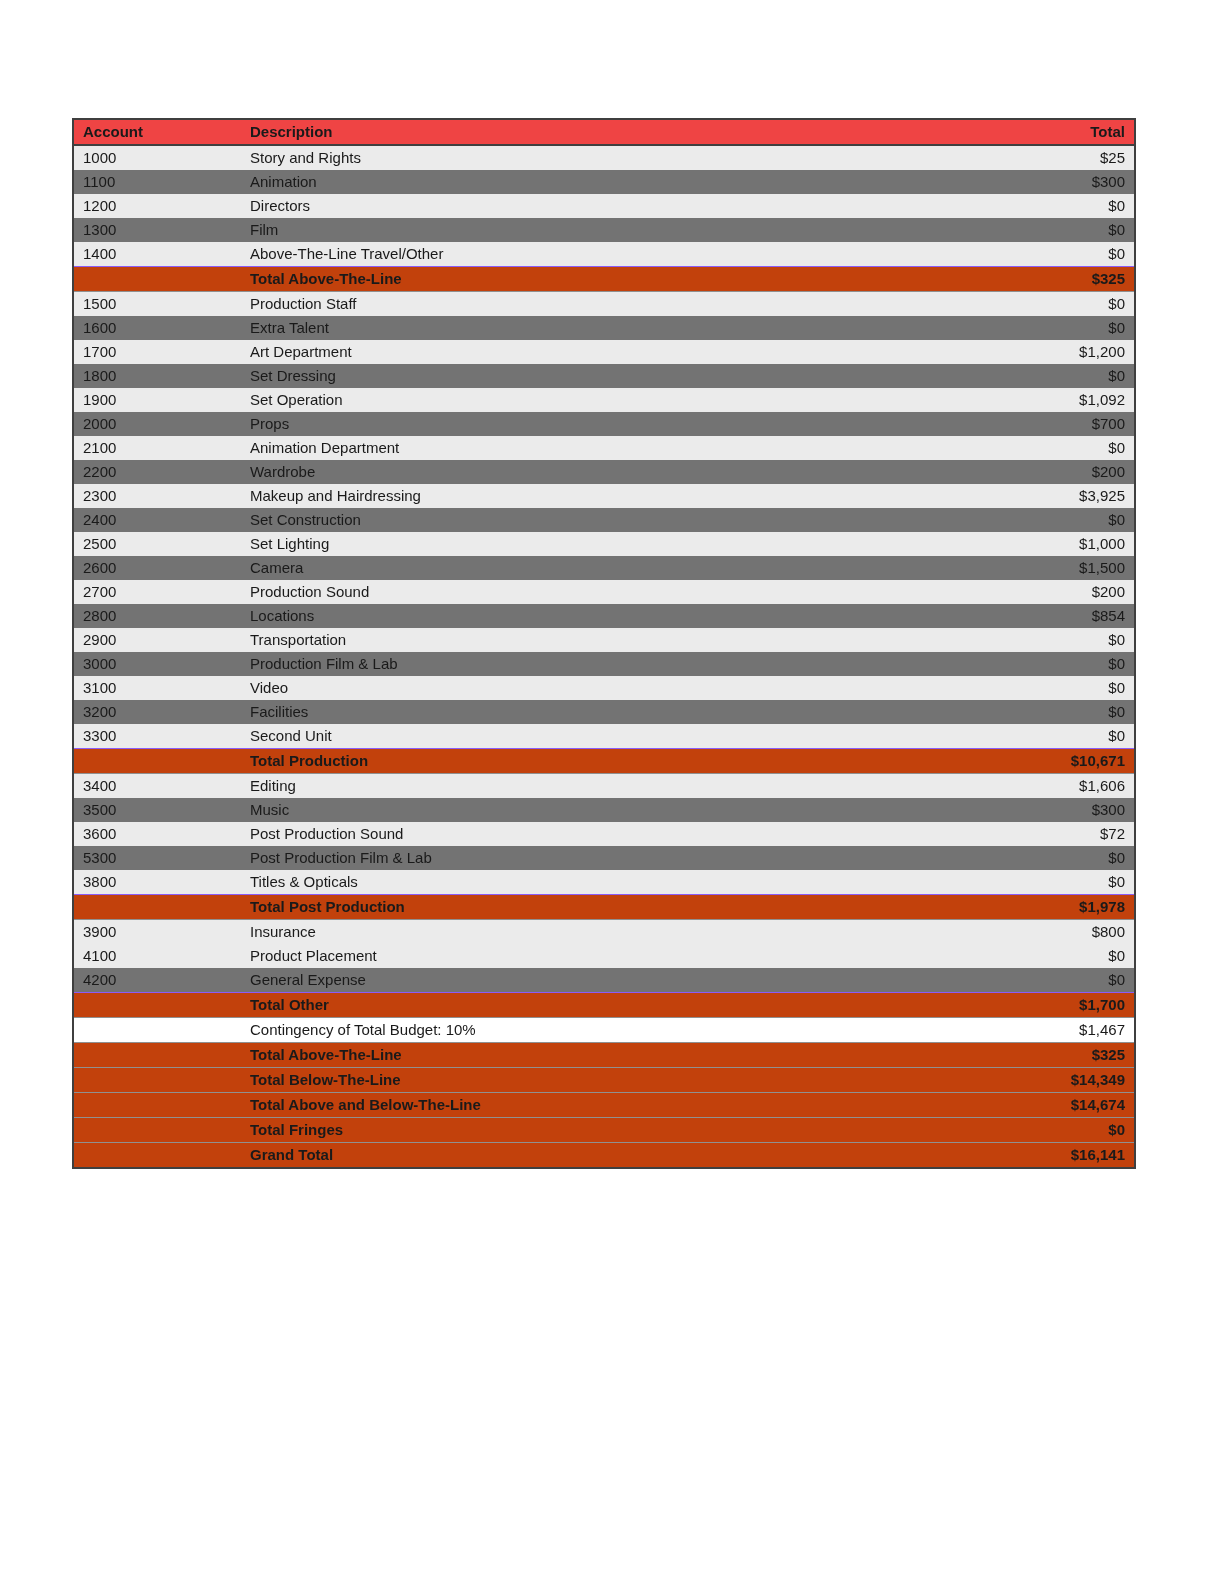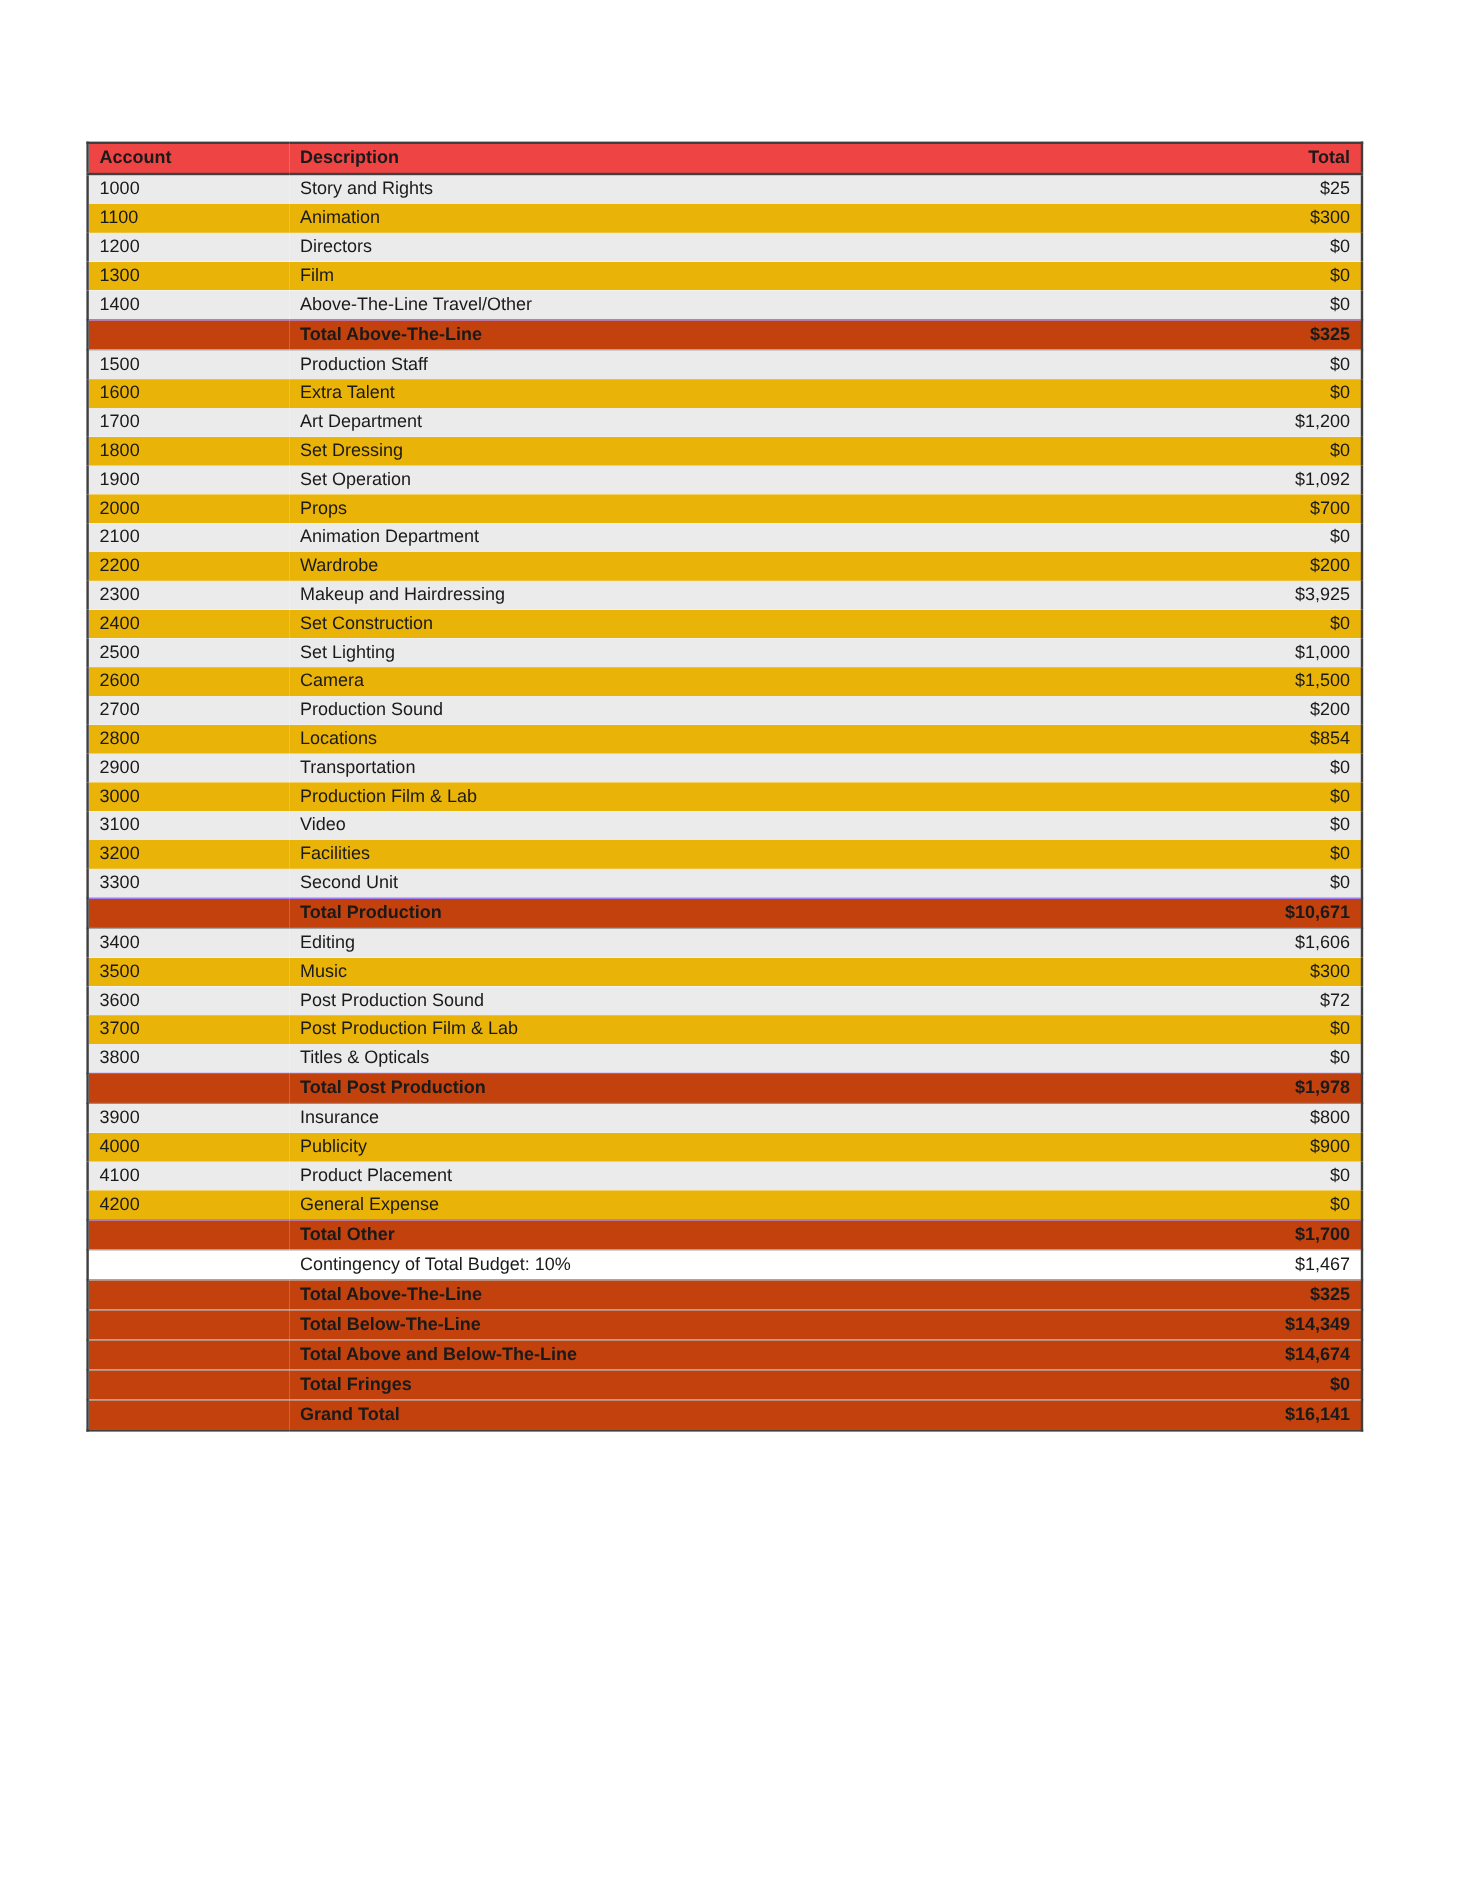--- a/index.html
+++ b/index.html
@@ -34,21 +34,21 @@
     white-space: nowrap;
   }
   thead th {
     text-align: left;
     font-weight: 700;
     background: #ef4444;
     border-bottom: 2px solid #3f3f3f;
   }
   th.num, td.num { text-align: right; }
   tr.alt   { background: #ebebeb; }
-  tr.plain { background: #eab308; padding-left: 48px; }
+  tr.plain { background: #737373; padding-left: 48px; }
   tr.total-row {
     background: #c2410c;
     font-weight: 700;
     border-top: 1px solid #8b5cf6;
     border-bottom: 1px solid #909090;
   }
   tr.contingency-row {
     background: #ffffff;
     border-top: 1px solid #909090;
     border-bottom: 1px solid #909090;
@@ -211,43 +211,38 @@
         <td>3500</td>
         <td>Music</td>
         <td class="num">$300</td>
       </tr>
       <tr class="alt">
         <td>3600</td>
         <td>Post Production Sound</td>
         <td class="num">$72</td>
       </tr>
       <tr class="plain">
-        <td>3700</td>
+        <td>5300</td>
         <td>Post Production Film &amp; Lab</td>
         <td class="num">$0</td>
       </tr>
       <tr class="alt">
         <td>3800</td>
         <td>Titles &amp; Opticals</td>
         <td class="num">$0</td>
       </tr>
       <tr class="total-row">
         <td></td>
         <td>Total Post Production</td>
         <td class="num">$1,978</td>
       </tr>
       <tr class="alt">
         <td>3900</td>
         <td>Insurance</td>
         <td class="num">$800</td>
-      </tr>
-      <tr class="plain">
-        <td>4000</td>
-        <td>Publicity</td>
-        <td class="num">$900</td>
       </tr>
       <tr class="alt">
         <td>4100</td>
         <td>Product Placement</td>
         <td class="num">$0</td>
       </tr>
       <tr class="plain">
         <td>4200</td>
         <td>General Expense</td>
         <td class="num">$0</td>

